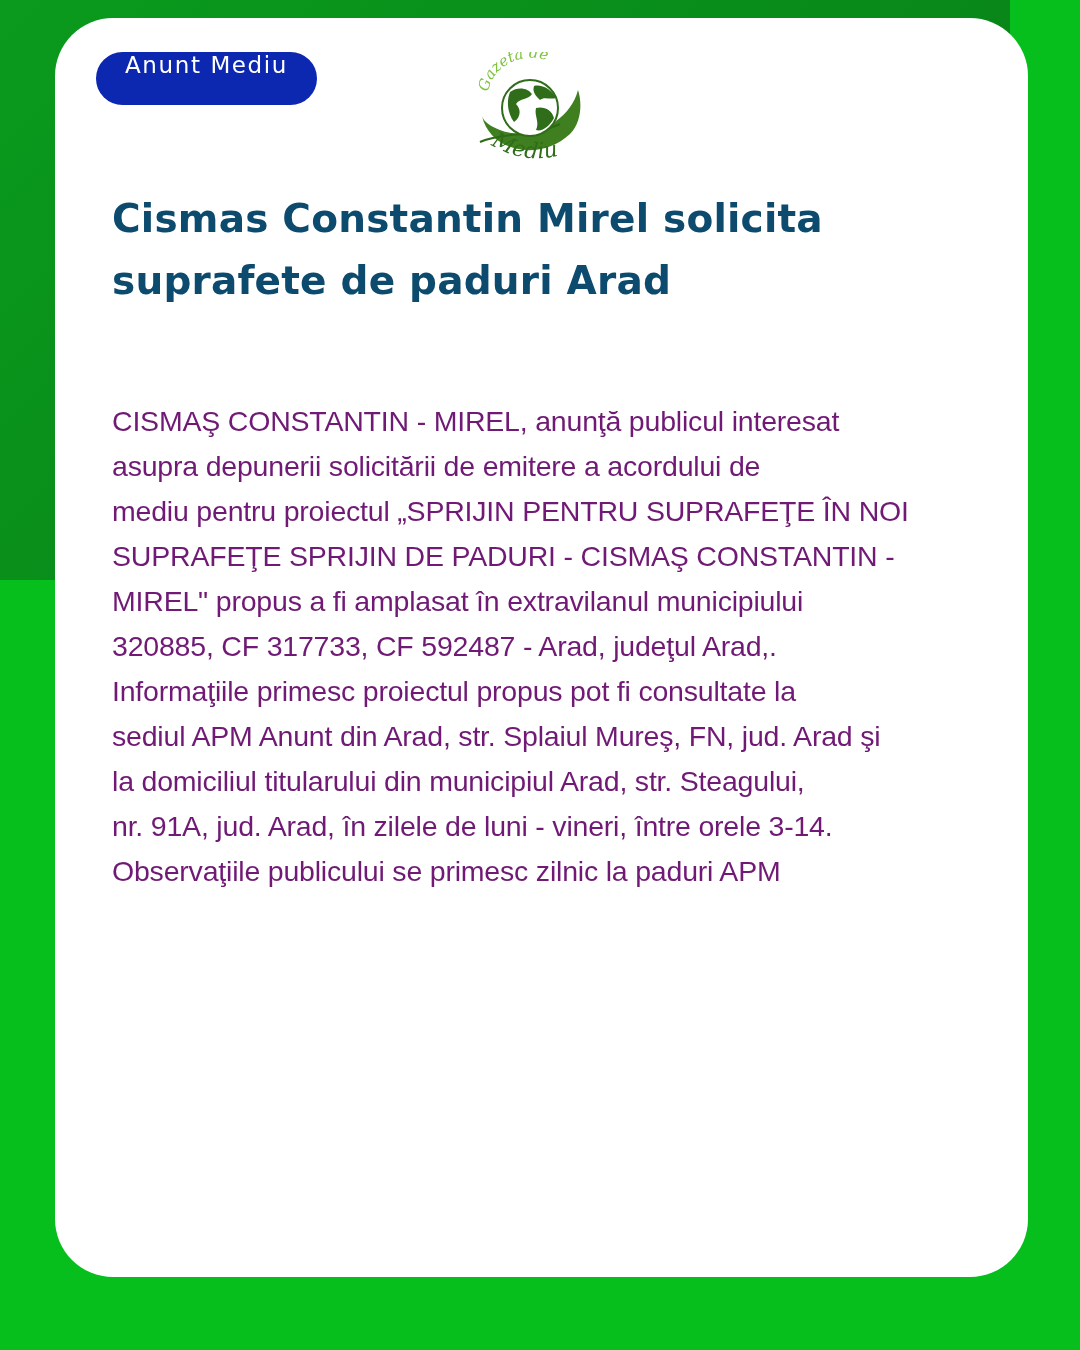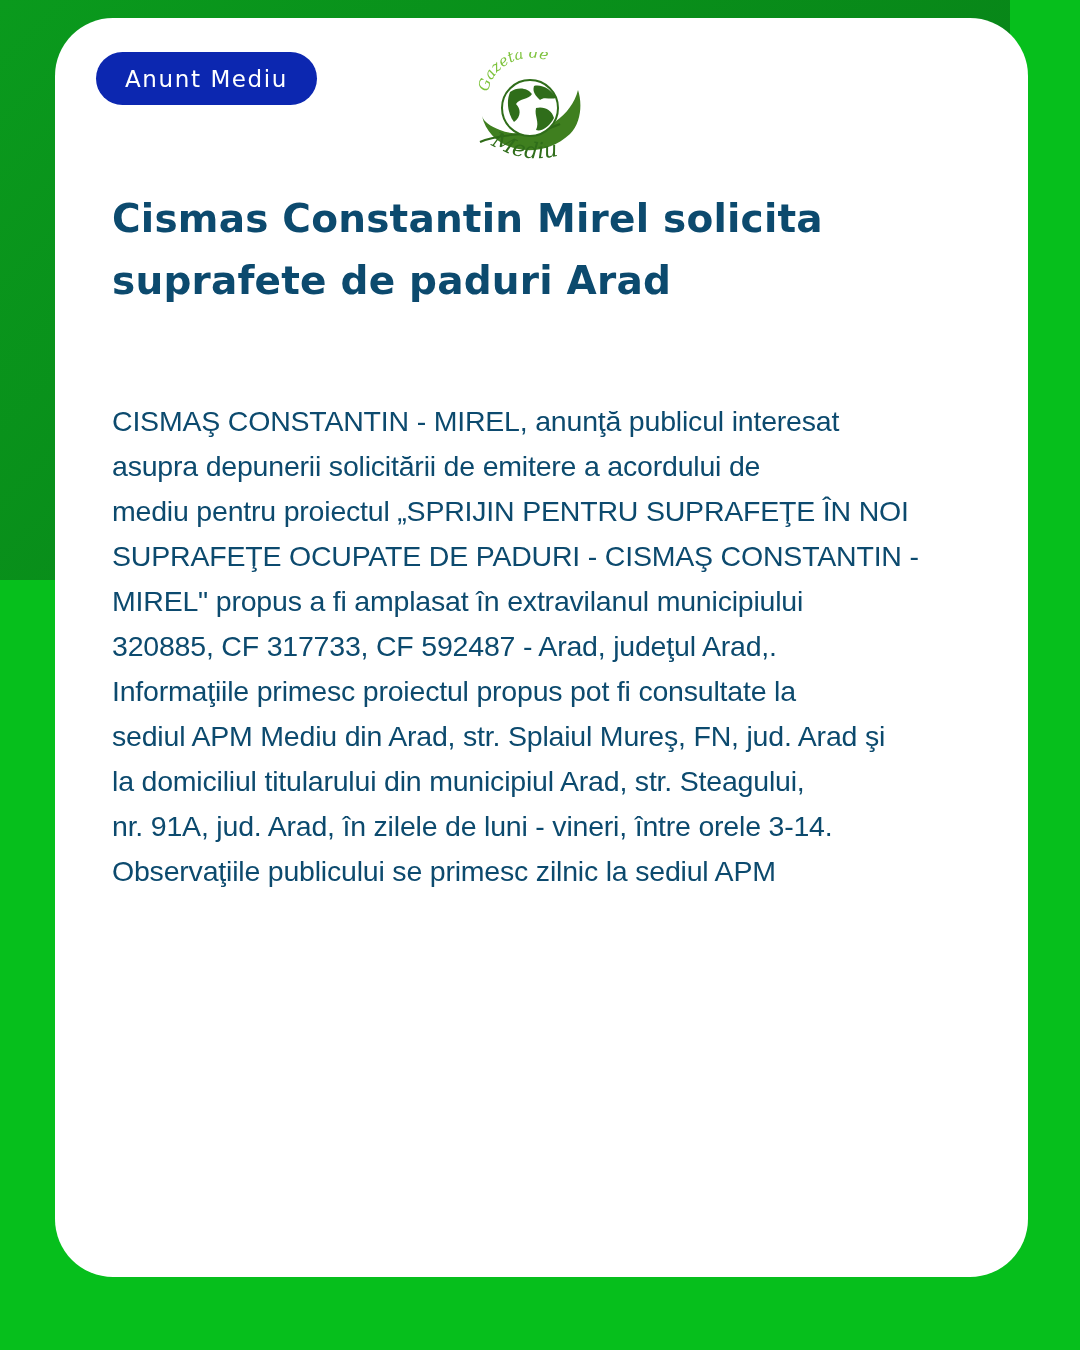--- a/index.html
+++ b/index.html
@@ -13,34 +13,34 @@
     background: linear-gradient(135deg, #0a9a1d 0%, #077d16 100%);
   }
   .card {
     position: absolute; left: 55px; top: 18px; width: 973px; height: 1259px;
     background: #ffffff; border-radius: 58px;
   }
   .badge {
     position: absolute; left: 96px; top: 52px; width: 221px; height: 53px;
     background: #0c27b0; border-radius: 27px;
     color: #ffffff; font-size: 23px; letter-spacing: 1.6px;
-    display: flex; align-items: center; justify-content: center;
+    display: flex; align-items: flex-start; justify-content: center;
     font-family: "DejaVu Sans", sans-serif; font-weight: normal;
   }
   .logo {
     position: absolute; left: 470px; top: 52px; width: 120px; height: 122px;
   }
   .title {
     position: absolute; left: 112px; top: 188px; width: 870px;
     color: #0c4a6e; font-family: "DejaVu Sans", sans-serif; font-weight: bold;
     font-size: 39px; line-height: 62px; letter-spacing: 0.2px; margin: 0;
   }
   .body-text {
     position: absolute; left: 112px; top: 399px; width: 870px;
-    color: #0c4a6e; font-family: "Liberation Sans", sans-serif;
+    color: #701a75; font-family: "Liberation Sans", sans-serif;
     font-size: 28.5px; line-height: 45px; margin: 0;
     letter-spacing: -0.2px;
   }
   .body-text span.line { display: block; white-space: nowrap; }
 </style>
 </head>
 <body>
 
 <div class="dark-block"></div>
 
@@ -75,21 +75,21 @@
 
 <h1 class="title">
   <span style="display:block">Cismas Constantin Mirel solicita</span>
   <span style="display:block">suprafete de paduri Arad</span>
 </h1>
 
 <p class="body-text">
   <span class="line">CISMAŞ CONSTANTIN - MIREL, anunţă publicul interesat</span>
   <span class="line">asupra depunerii solicitării de emitere a acordului de</span>
   <span class="line">mediu pentru proiectul „SPRIJIN PENTRU SUPRAFEŢE ÎN NOI</span>
-  <span class="line">SUPRAFEŢE OCUPATE DE PADURI - CISMAŞ CONSTANTIN -</span>
+  <span class="line">SUPRAFEŢE SPRIJIN DE PADURI - CISMAŞ CONSTANTIN -</span>
   <span class="line">MIREL" propus a fi amplasat în extravilanul municipiului</span>
   <span class="line">320885, CF 317733, CF 592487 - Arad, judeţul Arad,.</span>
   <span class="line">Informaţiile primesc proiectul propus pot fi consultate la</span>
-  <span class="line">sediul APM Mediu din Arad, str. Splaiul Mureş, FN, jud. Arad şi</span>
+  <span class="line">sediul APM Anunt din Arad, str. Splaiul Mureş, FN, jud. Arad şi</span>
   <span class="line">la domiciliul titularului din municipiul Arad, str. Steagului,</span>
   <span class="line">nr. 91A, jud. Arad, în zilele de luni - vineri, între orele 3-14.</span>
-  <span class="line">Observaţiile publicului se primesc zilnic la sediul APM</span>
+  <span class="line">Observaţiile publicului se primesc zilnic la paduri APM</span>
 </p>
 
 </body></html>

